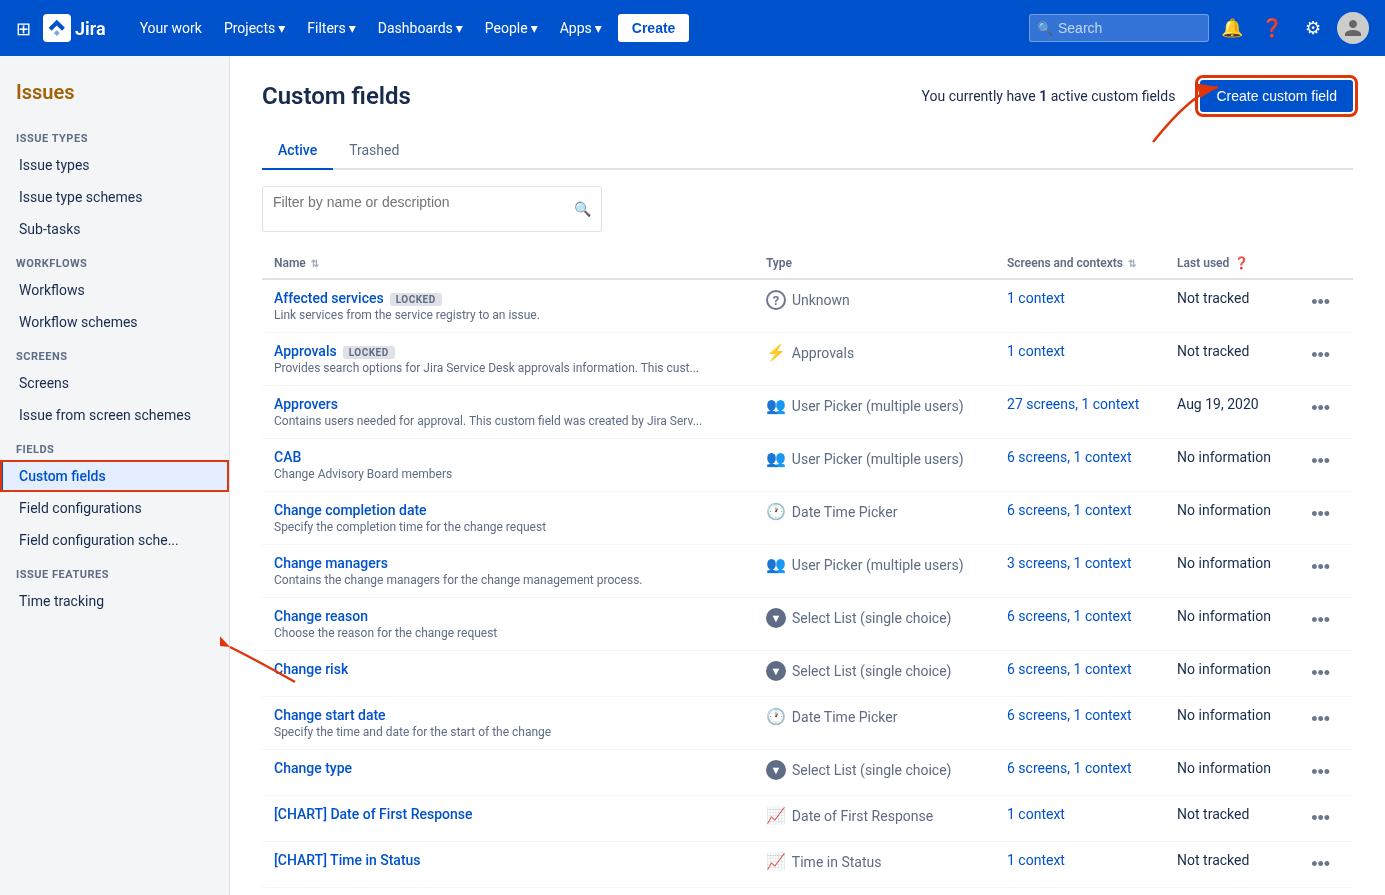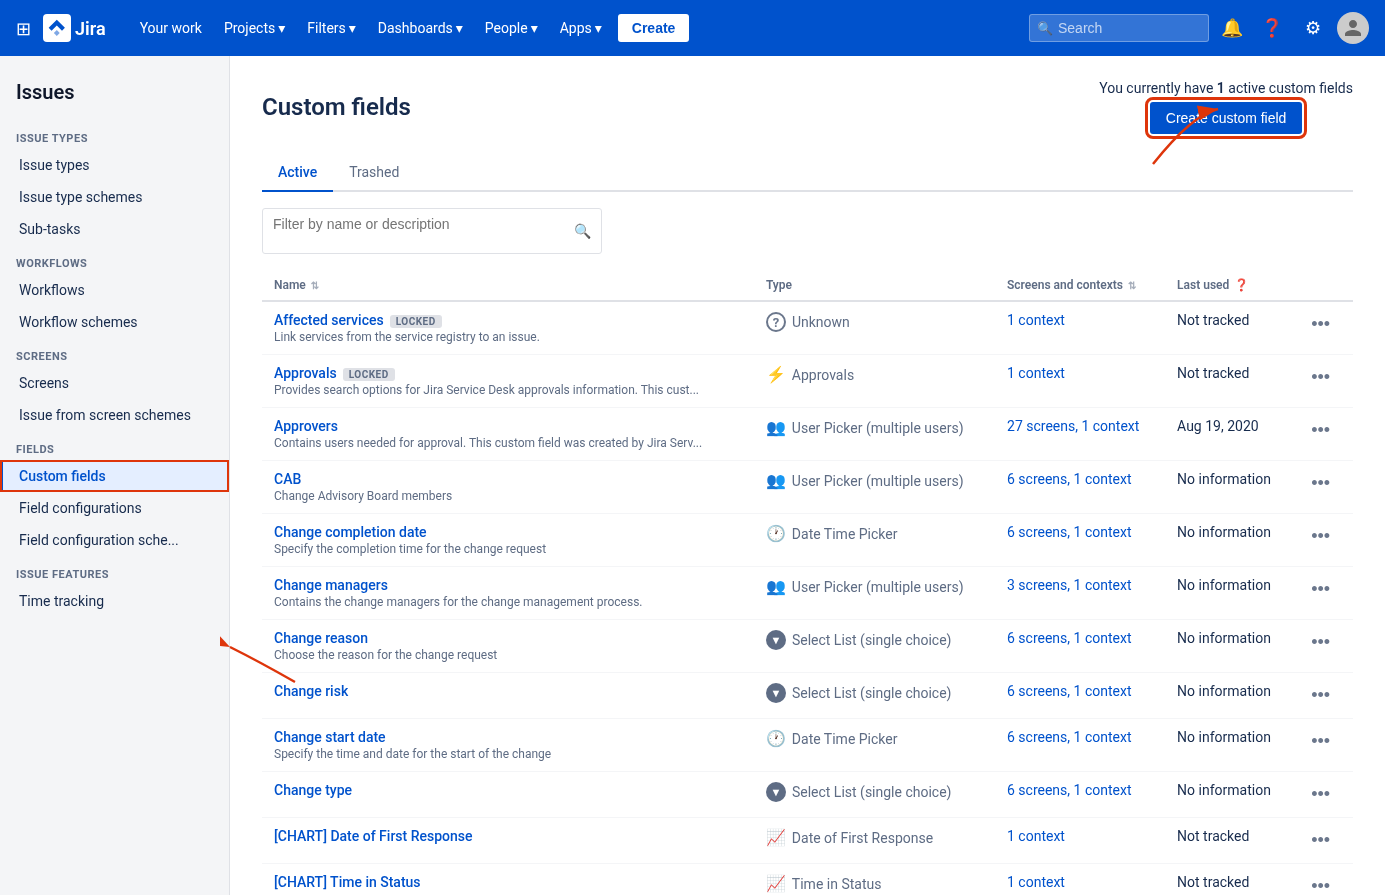--- a/index.html
+++ b/index.html
@@ -59,30 +59,30 @@
     }
     .sidebar-item {
       padding: 8px 16px; cursor: pointer; color: #172b4d; font-size: 14px;
       border-left: 3px solid transparent;
     }
     .sidebar-item.active {
       background: #e4eeff; color: #0052cc; font-weight: 500;
       border-left-color: #0052cc;
     }
     .sidebar-top-label {
-      padding: 8px 16px 16px; font-size: 20px; font-weight: 600; color: #0f172a;
+      padding: 8px 16px 16px; font-size: 20px; font-weight: 600; color: #a16207;
     }
 
     
     .main-content { flex: 1; overflow-y: auto; padding: 24px 32px; }
 
     
     .page-header { display: flex; align-items: center; justify-content: space-between; margin-bottom: 20px; }
     .page-title { font-size: 24px; font-weight: 600; color: #172b4d; }
-    .page-header-right { display: flex; align-items: center; gap: 6px; flex-direction: column; }
+    .page-header-right { display: flex; align-items: center; gap: 25px; }
     .active-fields-text { font-size: 14px; color: #172b4d; }
     .create-btn {
       background: #0052cc; color: #fff; border: none; padding: 8px 16px;
       border-radius: 3px; font-size: 14px; font-weight: 500; cursor: pointer;
       outline: 3px solid #de350b; outline-offset: 2px;
     }
 
     
     .tabs { display: flex; border-bottom: 2px solid #dfe1e6; margin-bottom: 16px; }
     .tab {

